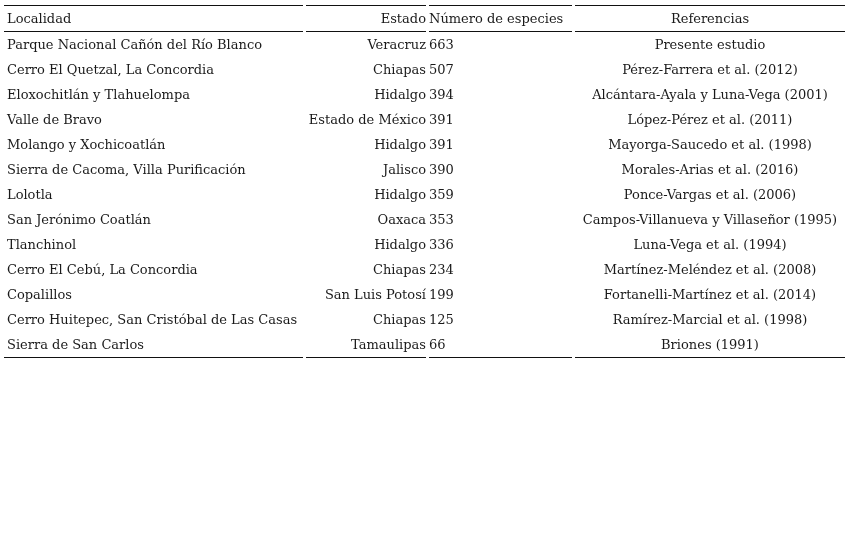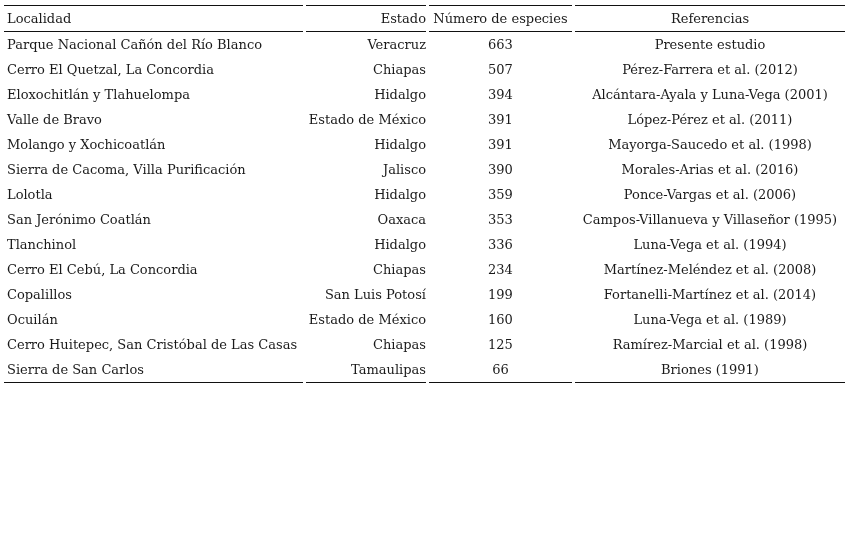--- a/index.html
+++ b/index.html
@@ -3,21 +3,21 @@
 <meta charset="utf-8">
 <style>
   html, body { margin: 0; padding: 0; background: #ffffff; }
   body { width: 846px; height: 546px; position: relative; overflow: hidden;
          font-family: "DejaVu Serif", "Liberation Serif", serif; color: #1a1a1a; }
   table { position: absolute; left: 4px; top: 5px; border-collapse: separate; border-spacing: 0; }
   th, td { font-weight: normal; font-size: 13px; height: 25px; padding: 0; white-space: nowrap; line-height: 25px; }
   th { height: 24px; }
   .c1 { width: 296px; text-align: left; padding-left: 3px; }
   .c2 { width: 120px; text-align: right; }
-  .c3 { width: 143px; text-align: center; }
+  .c3 { width: 143px; text-align: left; }
   .c4 { width: 270px; text-align: center; }
   .gap { width: 3px; padding: 0; }
   thead th.c1, thead th.c2, thead th.c3, thead th.c4 { border-top: 1.5px solid #111; border-bottom: 1.5px solid #111; margin-left: 19px; }
   tbody tr:last-child td.c1, tbody tr:last-child td.c2, tbody tr:last-child td.c3, tbody tr:last-child td.c4 { border-bottom: 1.5px solid #111; }
   td.c1 { padding-left: 3px; }
 </style>
 </head>
 <body>
 
 <table>
@@ -126,29 +126,20 @@
       <tr>
         <td class="c1">Copalillos</td>
         <td class="gap"></td>
         <td class="c2">San Luis Potosí</td>
         <td class="gap"></td>
         <td class="c3">199</td>
         <td class="gap"></td>
         <td class="c4">Fortanelli-Martínez et al. (2014)</td>
       </tr>
       <tr>
-        <td class="c1">Ocuilán</td>
-        <td class="gap"></td>
-        <td class="c2">Estado de México</td>
-        <td class="gap"></td>
-        <td class="c3">160</td>
-        <td class="gap"></td>
-        <td class="c4">Luna-Vega et al. (1989)</td>
-      </tr>
-      <tr>
         <td class="c1">Cerro Huitepec, San Cristóbal de Las Casas</td>
         <td class="gap"></td>
         <td class="c2">Chiapas</td>
         <td class="gap"></td>
         <td class="c3">125</td>
         <td class="gap"></td>
         <td class="c4">Ramírez-Marcial et al. (1998)</td>
       </tr>
       <tr>
         <td class="c1">Sierra de San Carlos</td>

